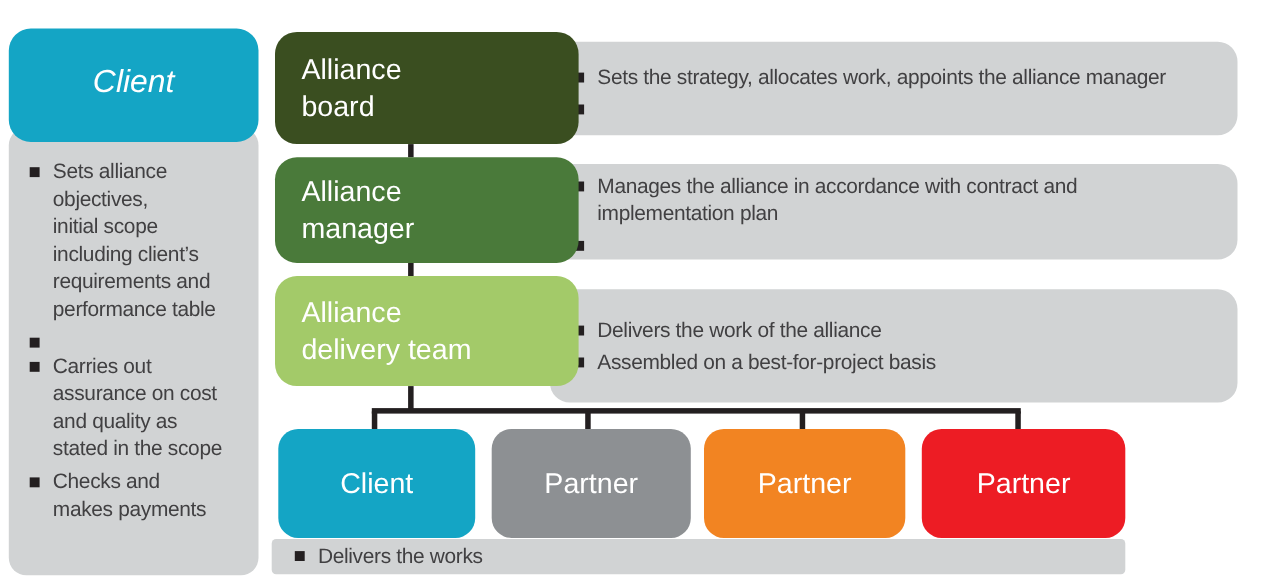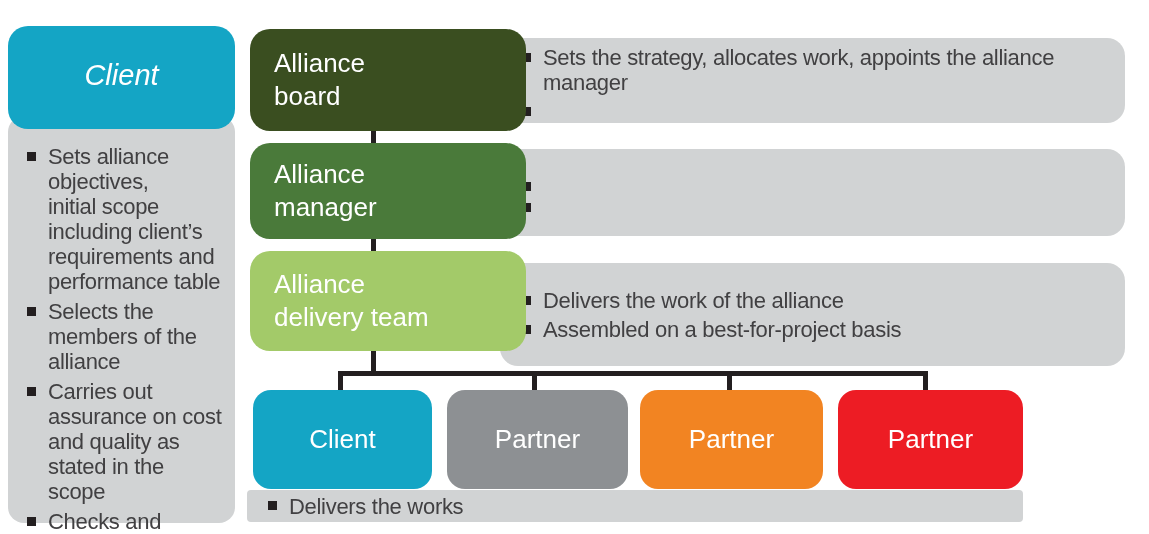--- a/index.html
+++ b/index.html
@@ -28,21 +28,21 @@
     left:500px;width:625px;border-radius:18px;
     display:flex;flex-direction:column;justify-content:center;
     padding-left:22px;box-sizing:border-box;
   }
   .panel-board{top:22px;height:85px;}
   .panel-manager{top:133px;height:87px;}
   .panel-delivery{top:247px;height:103px;}
   
   .bullet-row{display:flex;align-items:flex-start;margin:2px 0;}
   .bullet-row .marker{flex:0 0 auto;width:9px;height:9px;background:#231f20;margin:8px 12px 0 0;}
-  .bullet-row .btext{font-size:22px;line-height:25px;letter-spacing:-0.3px;white-space:pre-line;}
+  .bullet-row .btext{font-size:19px;line-height:25px;letter-spacing:-0.3px;white-space:pre-line;}
   .left-panel .bullet-row{margin:0 0 5px 0;}
   
   .conn{position:absolute;background:#231f20;z-index:0;}
   .v{width:5px;}
   .stub-1{left:371px;top:115px;height:12px;}
   .stub-2{left:371px;top:223px;height:12px;}
   .stub-3{left:371px;top:335px;height:22px;}
   .hline{left:338px;top:355px;width:590px;height:5px;}
   .drop-1{left:338px;top:358px;height:16px;}
   .drop-2{left:532px;top:358px;height:16px;}
@@ -78,23 +78,20 @@
       <span class="marker"></span>
       <span class="btext">Sets alliance
 objectives,
 initial scope
 including client’s
 requirements and
 performance table</span>
     </div>
     <div class="bullet-row">
       <span class="marker"></span>
-      <span class="btext">Selects the
-members of the
-alliance</span>
     </div>
     <div class="bullet-row">
       <span class="marker"></span>
       <span class="btext">Carries out
 assurance on cost
 and quality as
 stated in the scope</span>
     </div>
     <div class="bullet-row">
       <span class="marker"></span>
@@ -121,20 +118,22 @@
       <span class="marker"></span>
       <span class="btext">Sets the strategy, allocates work, appoints the alliance manager</span>
     </div>
     <div class="bullet-row">
       <span class="marker"></span>
     </div>
   </div>
   <div class="panel info-panel panel-manager">
     <div class="bullet-row">
       <span class="marker"></span>
+      <span class="btext">Manages the alliance in accordance with contract and
+implementation plan</span>
     </div>
     <div class="bullet-row">
       <span class="marker"></span>
     </div>
   </div>
   <div class="panel info-panel panel-delivery">
     <div class="bullet-row">
       <span class="marker"></span>
       <span class="btext">Delivers the work of the alliance</span>
     </div>

